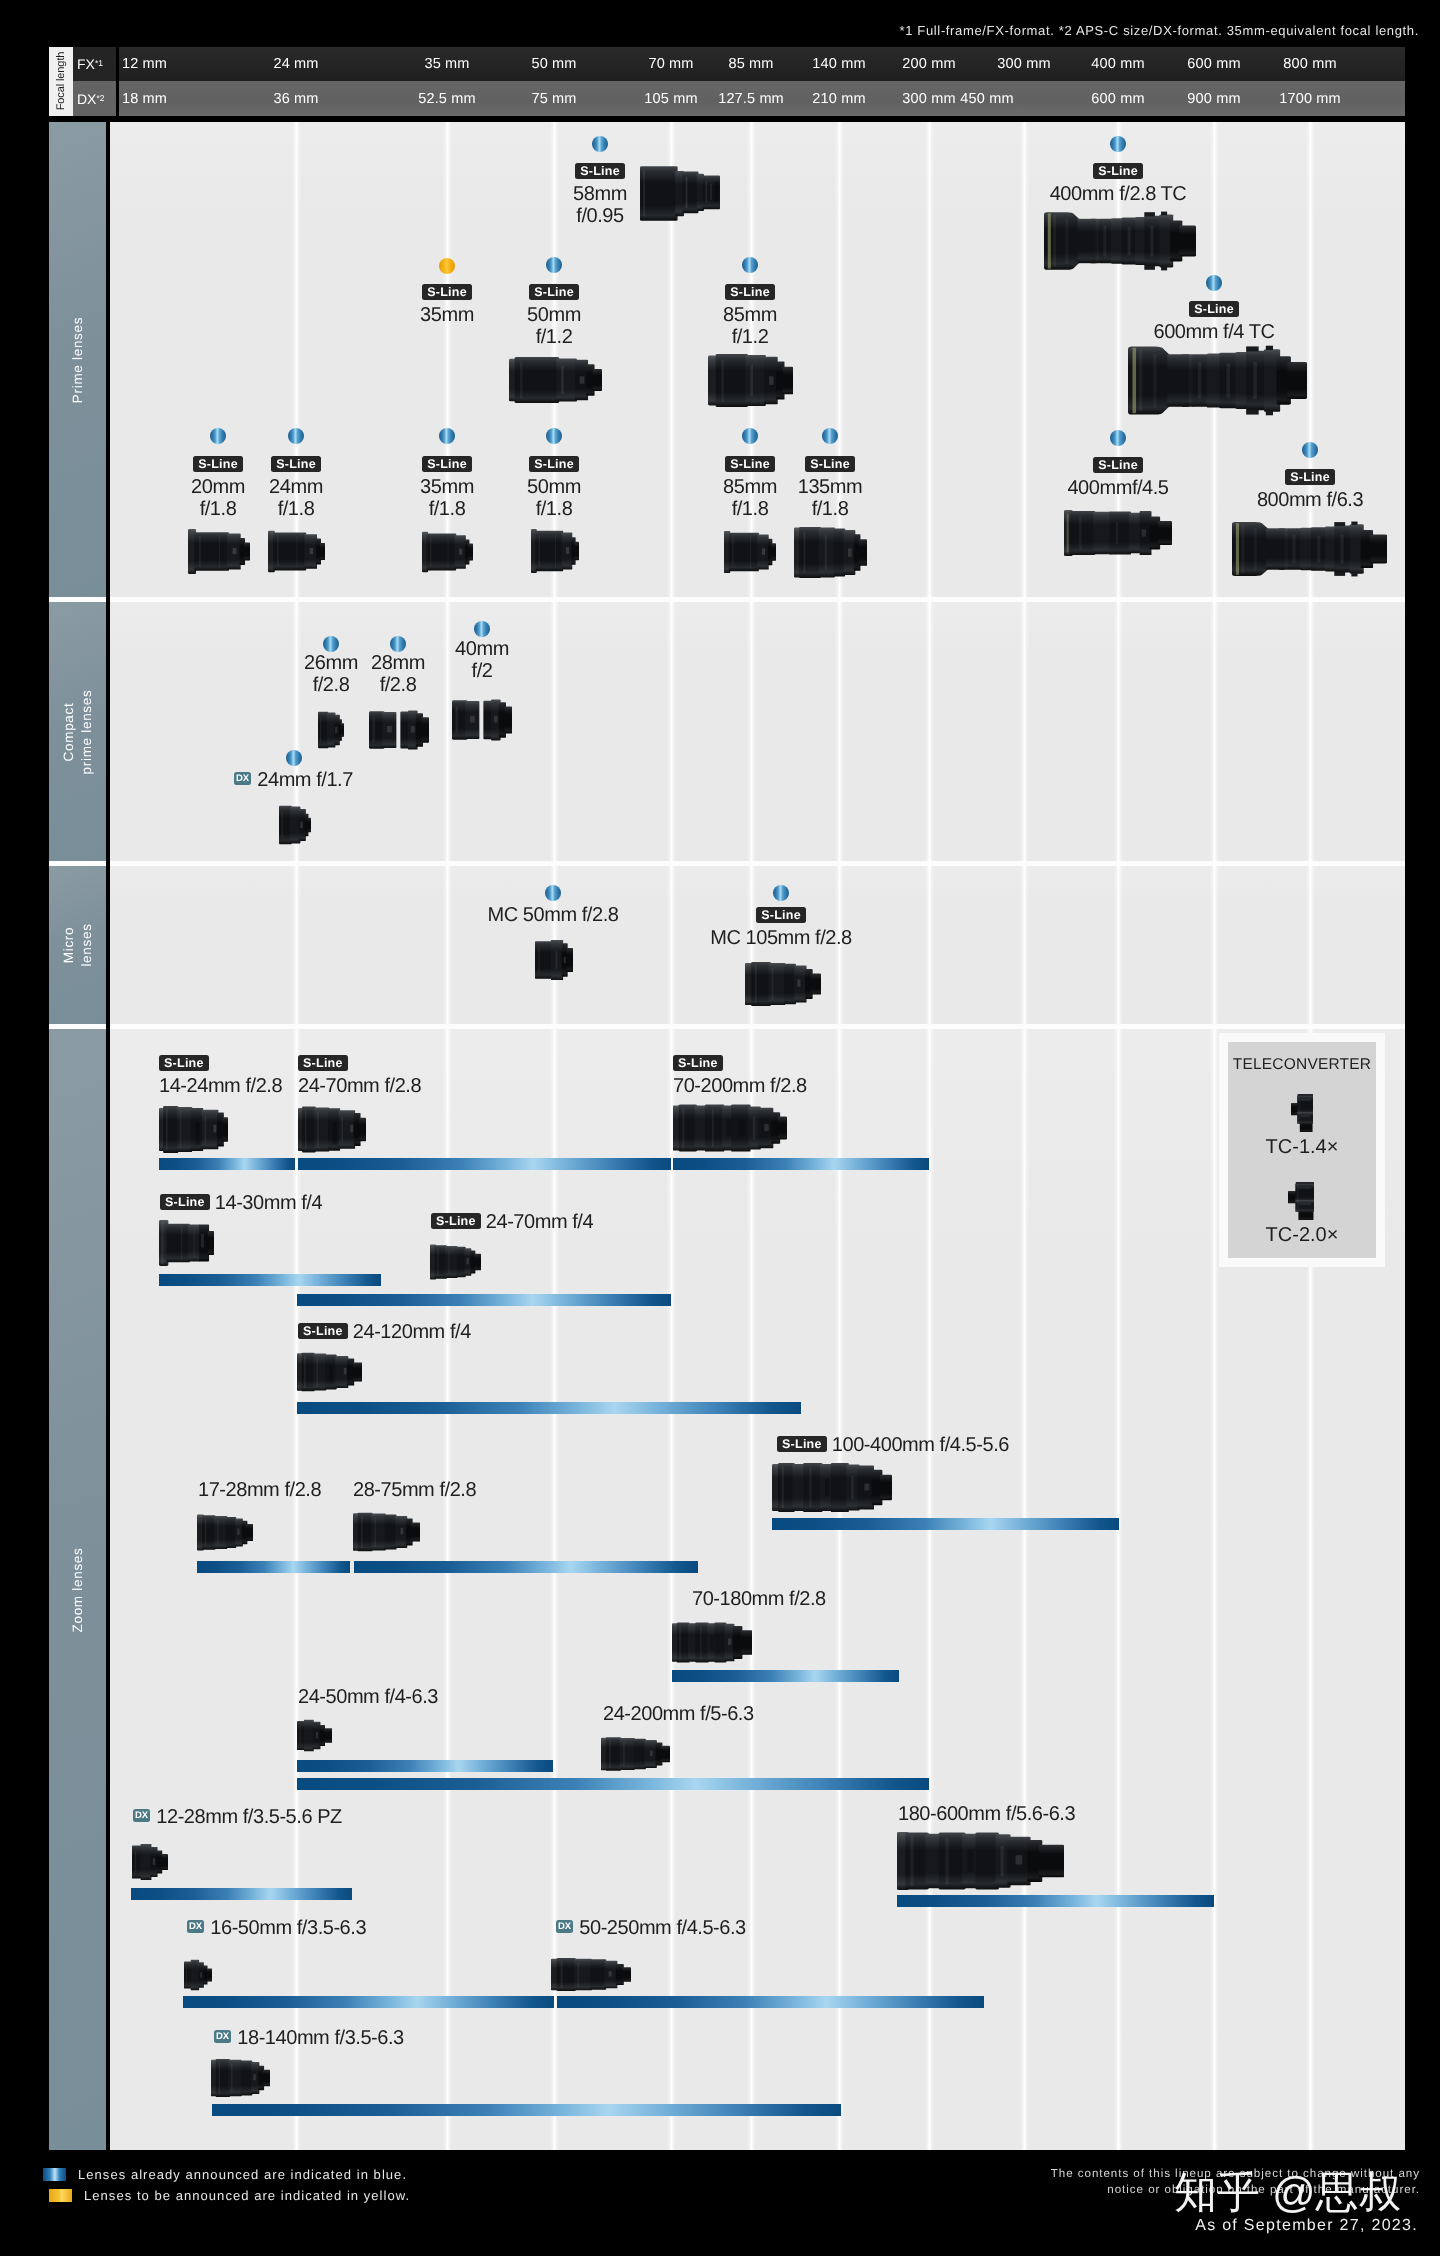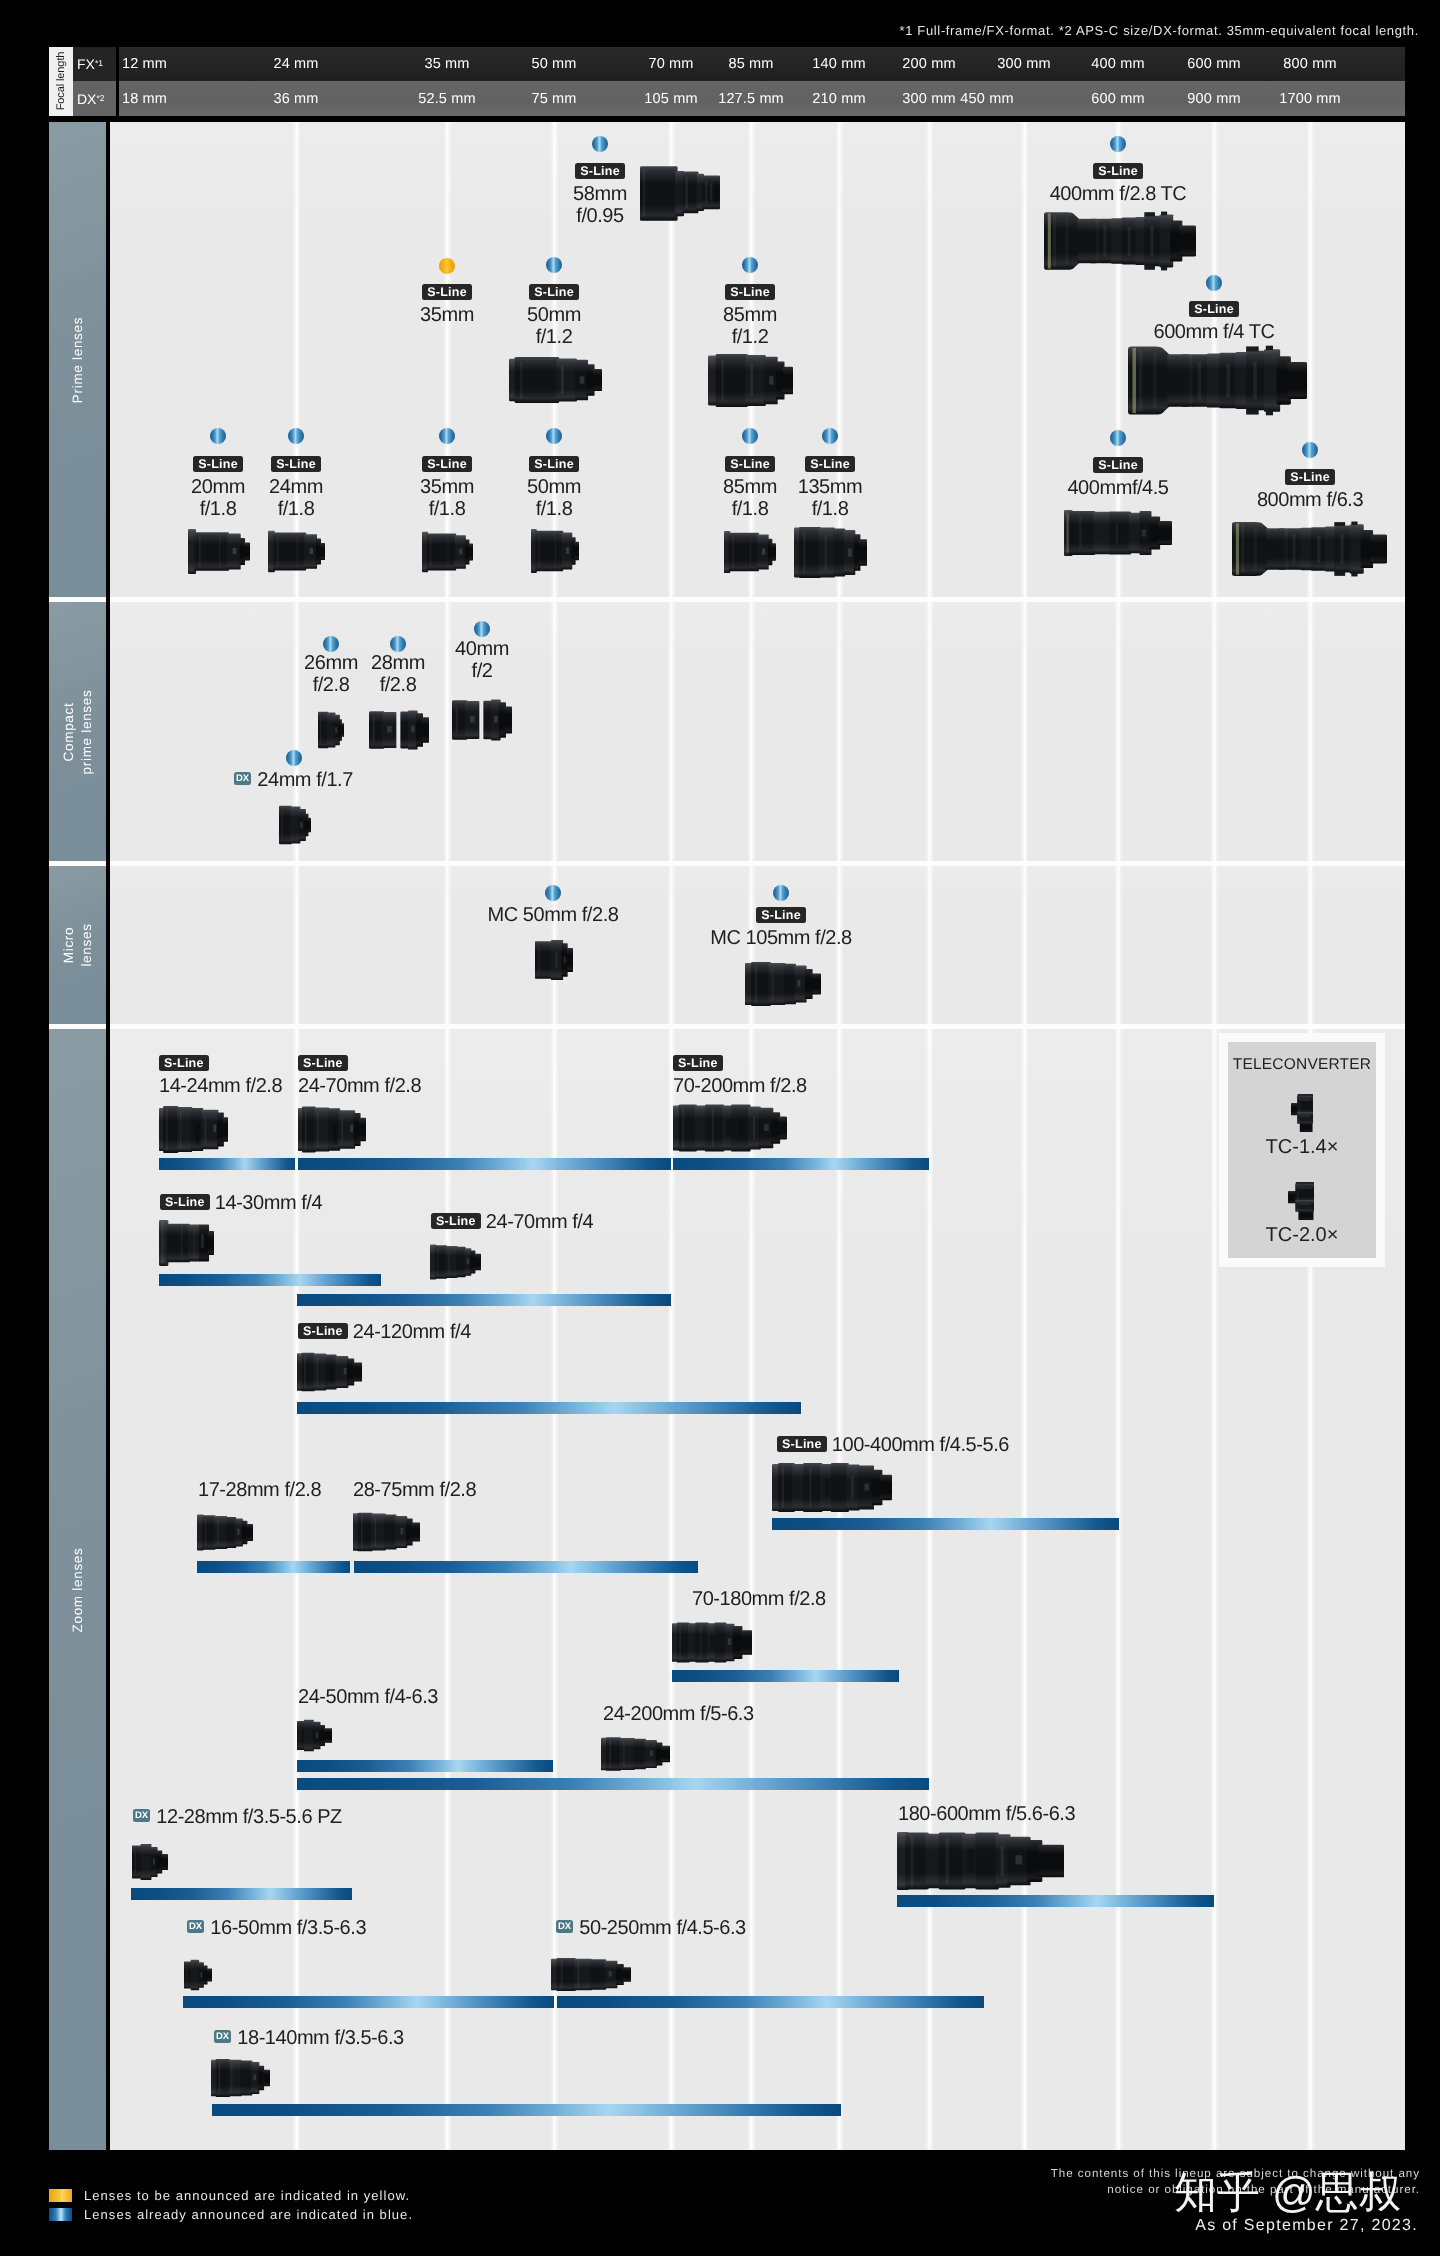--- a/index.html
+++ b/index.html
@@ -2975,21 +2975,21 @@
           <rect x="0" y="24" width="36" height="32" rx="1.5" ry="1.5" fill="url(#g38_0)"></rect>
           <rect x="30" y="0" width="70" height="14" rx="1.5" ry="1.5" fill="url(#g38_1)"></rect>
           <rect x="28" y="4" width="72" height="50" rx="2" ry="2" fill="url(#g38_2)"></rect>
           <rect x="28" y="48" width="72" height="30" rx="2" ry="2" fill="url(#g38_3)"></rect>
           <rect x="40" y="74" width="58" height="26" rx="1.5" ry="1.5" fill="url(#g38_4)"></rect>
           <rect x="40" y="14" width="50" height="3.5" fill="rgba(255,255,255,.09)"></rect>
           <rect x="42" y="56" width="46" height="3.5" fill="rgba(255,255,255,.11)"></rect>
           <rect x="34" y="10" width="6" height="62" fill="rgba(255,255,255,.05)"></rect>
         </svg></div>
       <div class="tclab" style="left: 1228px; width: 148px; top: 1224px;">TC-2.0×</div>
-      <div class="lg" style="left: 49px; top: 2167px; margin-top: 40px;">
+      <div class="lg" style="left: 43px; top: 2167px;">
         <span class="lgsw blue"></span>
         <span class="lgtx">Lenses already announced are indicated in blue.</span>
       </div>
       <div class="lg" style="left: 49px; top: 2188px;">
         <span class="lgsw yellow"></span>
         <span class="lgtx">Lenses to be announced are indicated in yellow.</span>
       </div>
       <div class="disc" style="top: 2167px;">The contents of this lineup are subject to change without any</div>
       <div class="disc" style="top: 2183px;">notice or obligation on the part of the manufacturer.</div>
       <div class="asof" style="top: 2217px;">As of September 27, 2023.</div>

